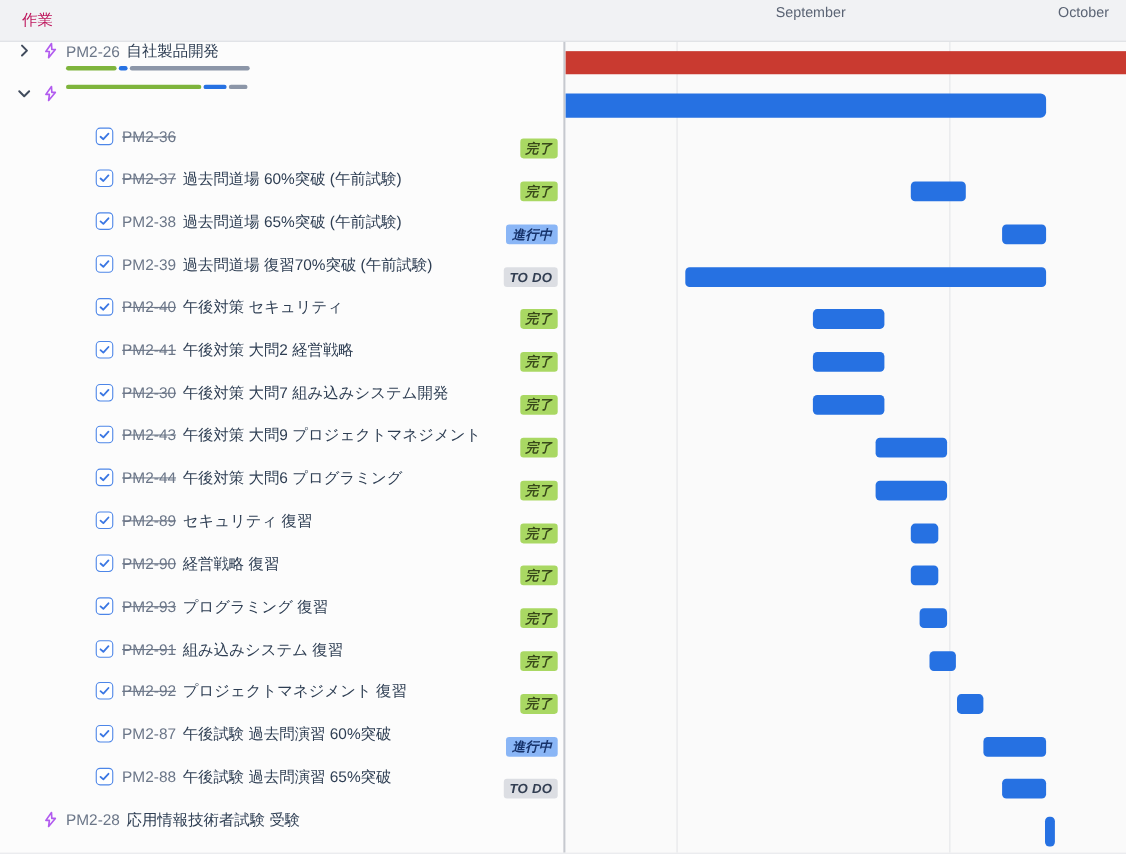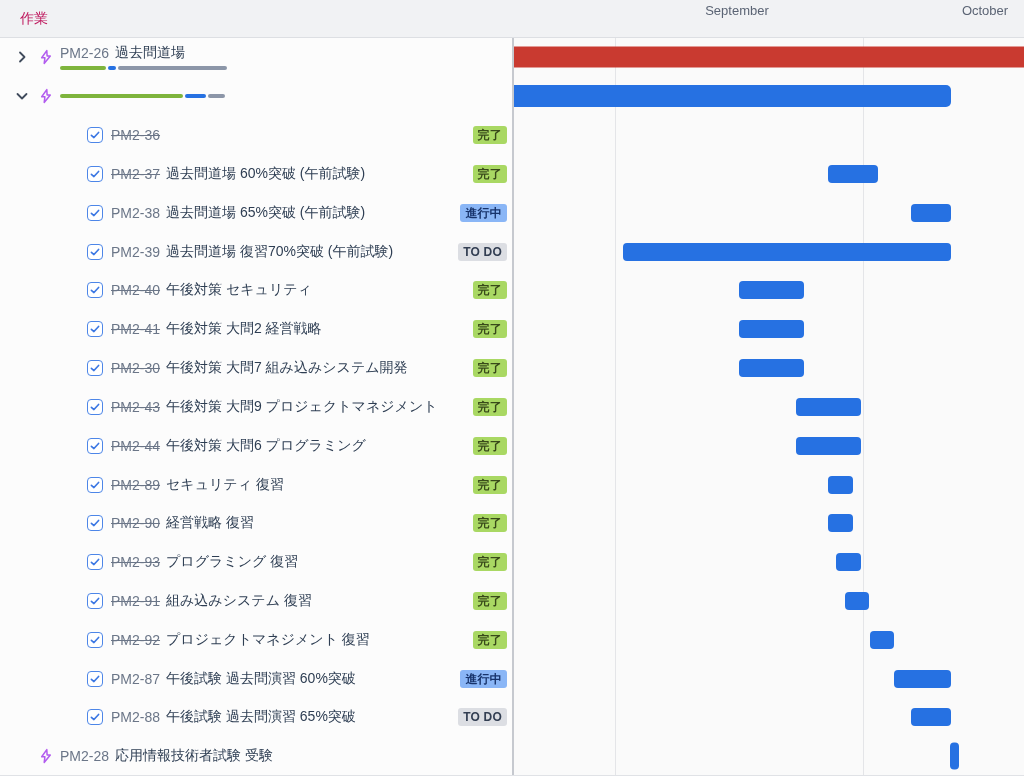--- a/index.html
+++ b/index.html
@@ -20,38 +20,38 @@
   
   .chart { position:absolute; left:512px; top:0; width:512px; height:776px;
            background:#FAFAFA; border-left:2px solid #C6C9CF; overflow:hidden; z-index:1; }
   .gridline { position:absolute; top:0; width:1px; height:776px; background:#E4E5E8; }
   .chart-rows { position:absolute; left:0; top:38px; width:512px; }
   .chart-row { position:relative; width:512px; height:var(--rh); }
   .bar { position:absolute; top:50%; transform:translateY(-50%); }
 
   
   .sidebar { position:absolute; left:0; top:38px; width:512px; height:738px; background:#FCFCFC; z-index:2; }
-  .sidebar-row { position:relative; height:var(--rh); display:flex; align-items:center; white-space:nowrap; }
+  .sidebar-row { position:relative; height:var(--rh); display:flex; white-space:nowrap; }
   .sidebar-row.epic { padding-left:14px; }
   .sidebar-row.epicitem { padding-left:38px; }
   .sidebar-row.task { padding-left:87px; }
   .chev { width:16px; height:16px; margin-right:8px; flex:0 0 auto; display:flex; align-items:center; justify-content:center; cursor:pointer; }
   .epic-ic { width:16px; height:16px; margin-right:6px; flex:0 0 auto; }
   .cb { width:16px; height:16px; margin-right:8px; flex:0 0 auto; border:1.5px solid #4D86E8;
         border-radius:4px; background:#fff; display:flex; align-items:center; justify-content:center; }
   .cb svg { width:12px; height:12px; }
   .tid { font-size:14px; color:#6B7688; margin-right:6px; }
   .ttl { font-size:14px; color:#2E3E53; }
   .strike .tid { text-decoration:line-through; }
   .etc { display:flex; flex-direction:column; gap:4px; }
   .line1 { display:flex; align-items:center; }
   .pbar { display:flex; gap:2px; height:4px; }
   .pseg { height:4px; border-radius:2px; }
   .badge { position:absolute; right:5px; top:50%; transform:translateY(-50%);
-           font-size:12px; font-weight:700; line-height:1; padding:3px 5px; border-radius:3px; letter-spacing:.2px; }
+           font-size:12px; font-weight:700; line-height:1; padding:3px 5px; border-radius:3px; letter-spacing:.2px;font-style:italic; }
 </style>
 </head>
 <body>
 
 <div class="app">
   <div class="chart">
     <div id="gridlines">
         <div class="gridline" style="left: 101px;"></div>
         <div class="gridline" style="left: 349px;"></div>
       </div>
@@ -128,21 +128,21 @@
           <svg viewBox="0 0 16 16" width="16" height="16">
             <path d="M6 3.5 L10.5 8 L6 12.5" fill="none" stroke="#404B5C" stroke-width="1.8" stroke-linecap="round" stroke-linejoin="round"></path>
           </svg>
         </span>
         <span class="epic-ic"><svg viewBox="0 0 16 16" width="16" height="16">
             <path d="M8.8 1.6 L3.7 8.8 L6.9 8.8 L6.2 14.4 L12.3 7 L9.1 7 Z" fill="none" stroke="#B25CEF" stroke-width="1.5" stroke-linejoin="round"></path>
           </svg></span>
         <span class="etc">
           <span class="line1">
             <span class="tid">PM2-26</span>
-            <span class="ttl">過去問道場</span>
+            <span class="ttl">自社製品開発</span>
           </span>
           <span class="pbar">
             <span class="pseg" style="width:46px;background:#7EB43C"></span>
             <span class="pseg" style="width:8px;background:#2671E2"></span>
             <span class="pseg" style="width:109px;background:#8C96A8"></span>
           </span>
         </span>
       </div>
       <div class="sidebar-row epic">
         <span class="chev">

